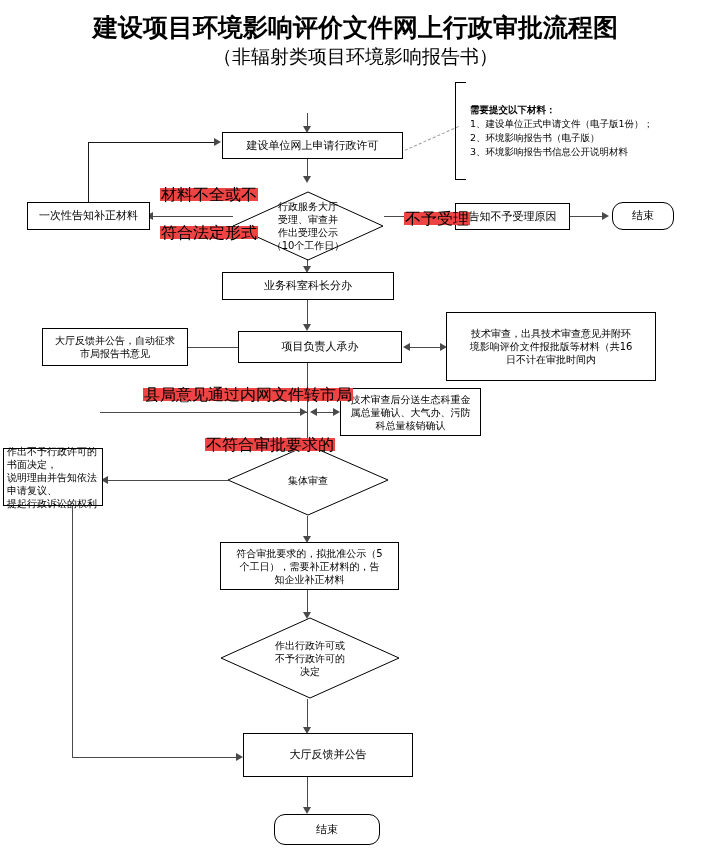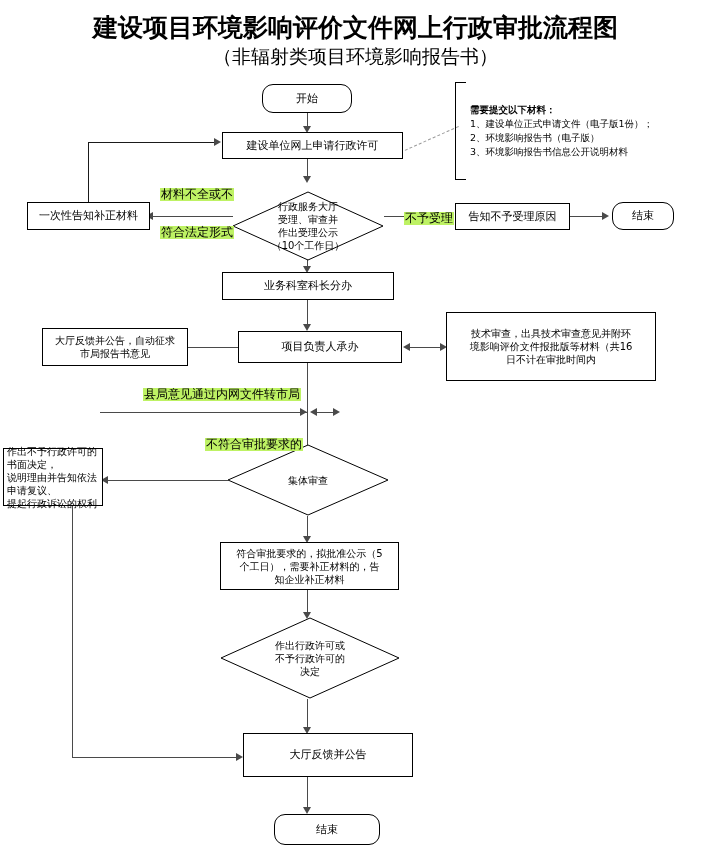--- a/index.html
+++ b/index.html
@@ -109,25 +109,25 @@
   }
   .arrow.left {
     border-top: 4px solid transparent;
     border-bottom: 4px solid transparent;
     border-right: 7px solid #4a4a4a;
   }
 
   
   .elabel {
     position: absolute;
-    font-size: 12px;
+    font-size: 16px;
     line-height: 13px;
     white-space: nowrap;
     z-index: 4;
-    background: #bef264;
+    background: #ef4444;
     padding: 0 1px;
   }
 
   
   .note {
     position: absolute;
     font-size: 9.5px;
     line-height: 14px;
     z-index: 3;
     white-space: nowrap;
@@ -160,23 +160,20 @@
   <div class="note-bracket" style="left:455px; top:82px; width:10px; height:96px;"></div>
   <div class="dashline" style="left:400px; top:152px; width:64px; transform: rotate(-24deg);"></div>
 
   <div class="note" style="left:470px; top:103px;">
     <span class="nhead">需要提交以下材料：</span>
     <span class="nline">1、建设单位正式申请文件（电子版1份）；</span>
     <span class="nline">2、环境影响报告书（电子版）</span>
     <span class="nline">3、环境影响报告书信息公开说明材料</span>
   </div>
 
-  <div class="node rounded fs11" style="left:262px; top:84px; width:90px; height:29px;">
-    <span class="txt">开始</span>
-  </div>
 
   <div class="vline" style="left:307px; top:113px; height:17px;"></div>
   <div class="arrow down" style="left:303px; top:126px;"></div>
 
   <div class="node fs11" style="left:222px; top:132px; width:181px; height:27px;">
     <span class="txt">建设单位网上申请行政许可</span>
   </div>
 
   <div class="vline" style="left:307px; top:159px; height:22px;"></div>
   <div class="arrow down" style="left:303px; top:176px;"></div>
@@ -255,20 +252,25 @@
   <div class="arrow down" style="left:303px; top:455px;"></div>
 
   <div class="hline" style="left:100px; top:412px; width:207px;"></div>
   <div class="arrow right" style="left:300px; top:408px;"></div>
   <div class="elabel" style="left:127px; top:388px;margin-left:16px;">县局意见通过内网文件转市局</div>
 
   <div class="hline" style="left:312px; top:412px; width:26px;"></div>
   <div class="arrow left" style="left:310px; top:408px;"></div>
   <div class="arrow right" style="left:333px; top:408px;"></div>
 
+  <div class="node fs10" style="left:340px; top:388px; width:141px; height:48px;">
+    <span class="txt" style="white-space: pre-line;">技术审查后分送生态科重金
+属总量确认、大气办、污防
+科总量核销确认</span>
+  </div>
 
   <div class="diamond" style="left:227px; top:444px; width:162px; height:72px;">
     <svg width="162" height="72" viewBox="0 0 162 72">
       <polygon points="81,1 161,36 81,71 1,36" fill="#ffffff" stroke="#000000" stroke-width="1"></polygon>
     </svg>
     <div class="dtext">集体审查</div>
   </div>
 
   <div class="hline" style="left:107px; top:480px; width:121px;"></div>
   <div class="arrow left" style="left:101px; top:476px;"></div>

